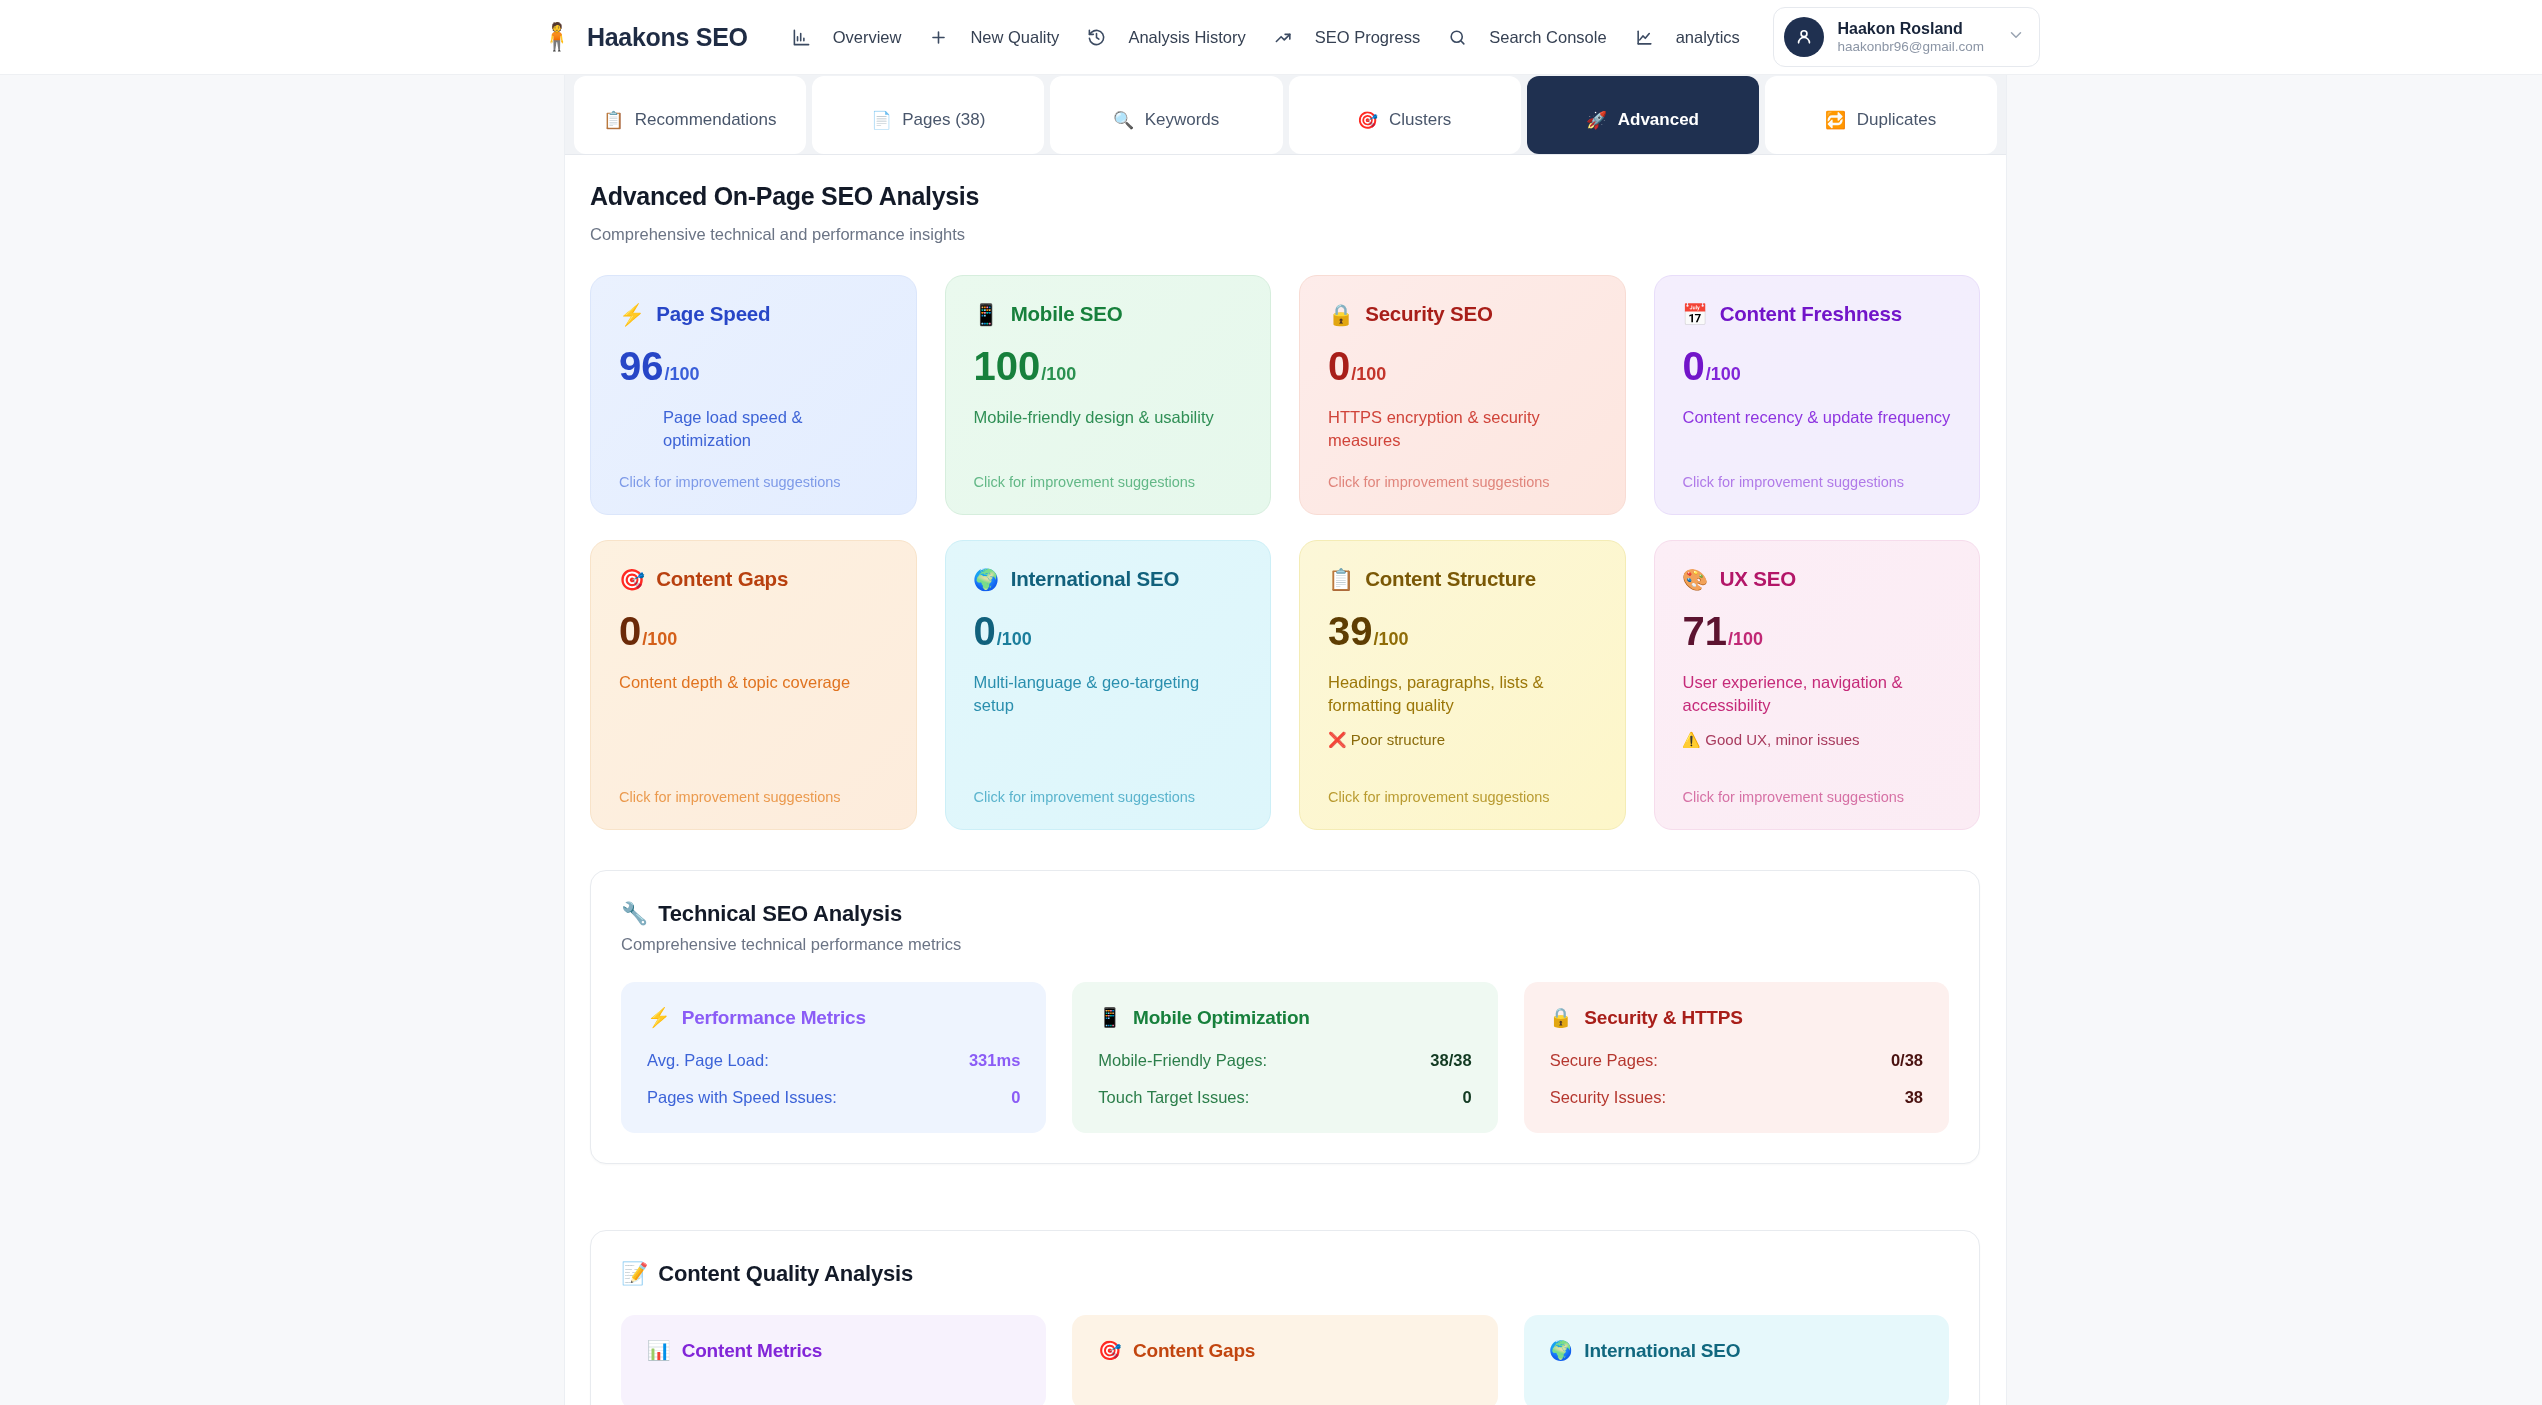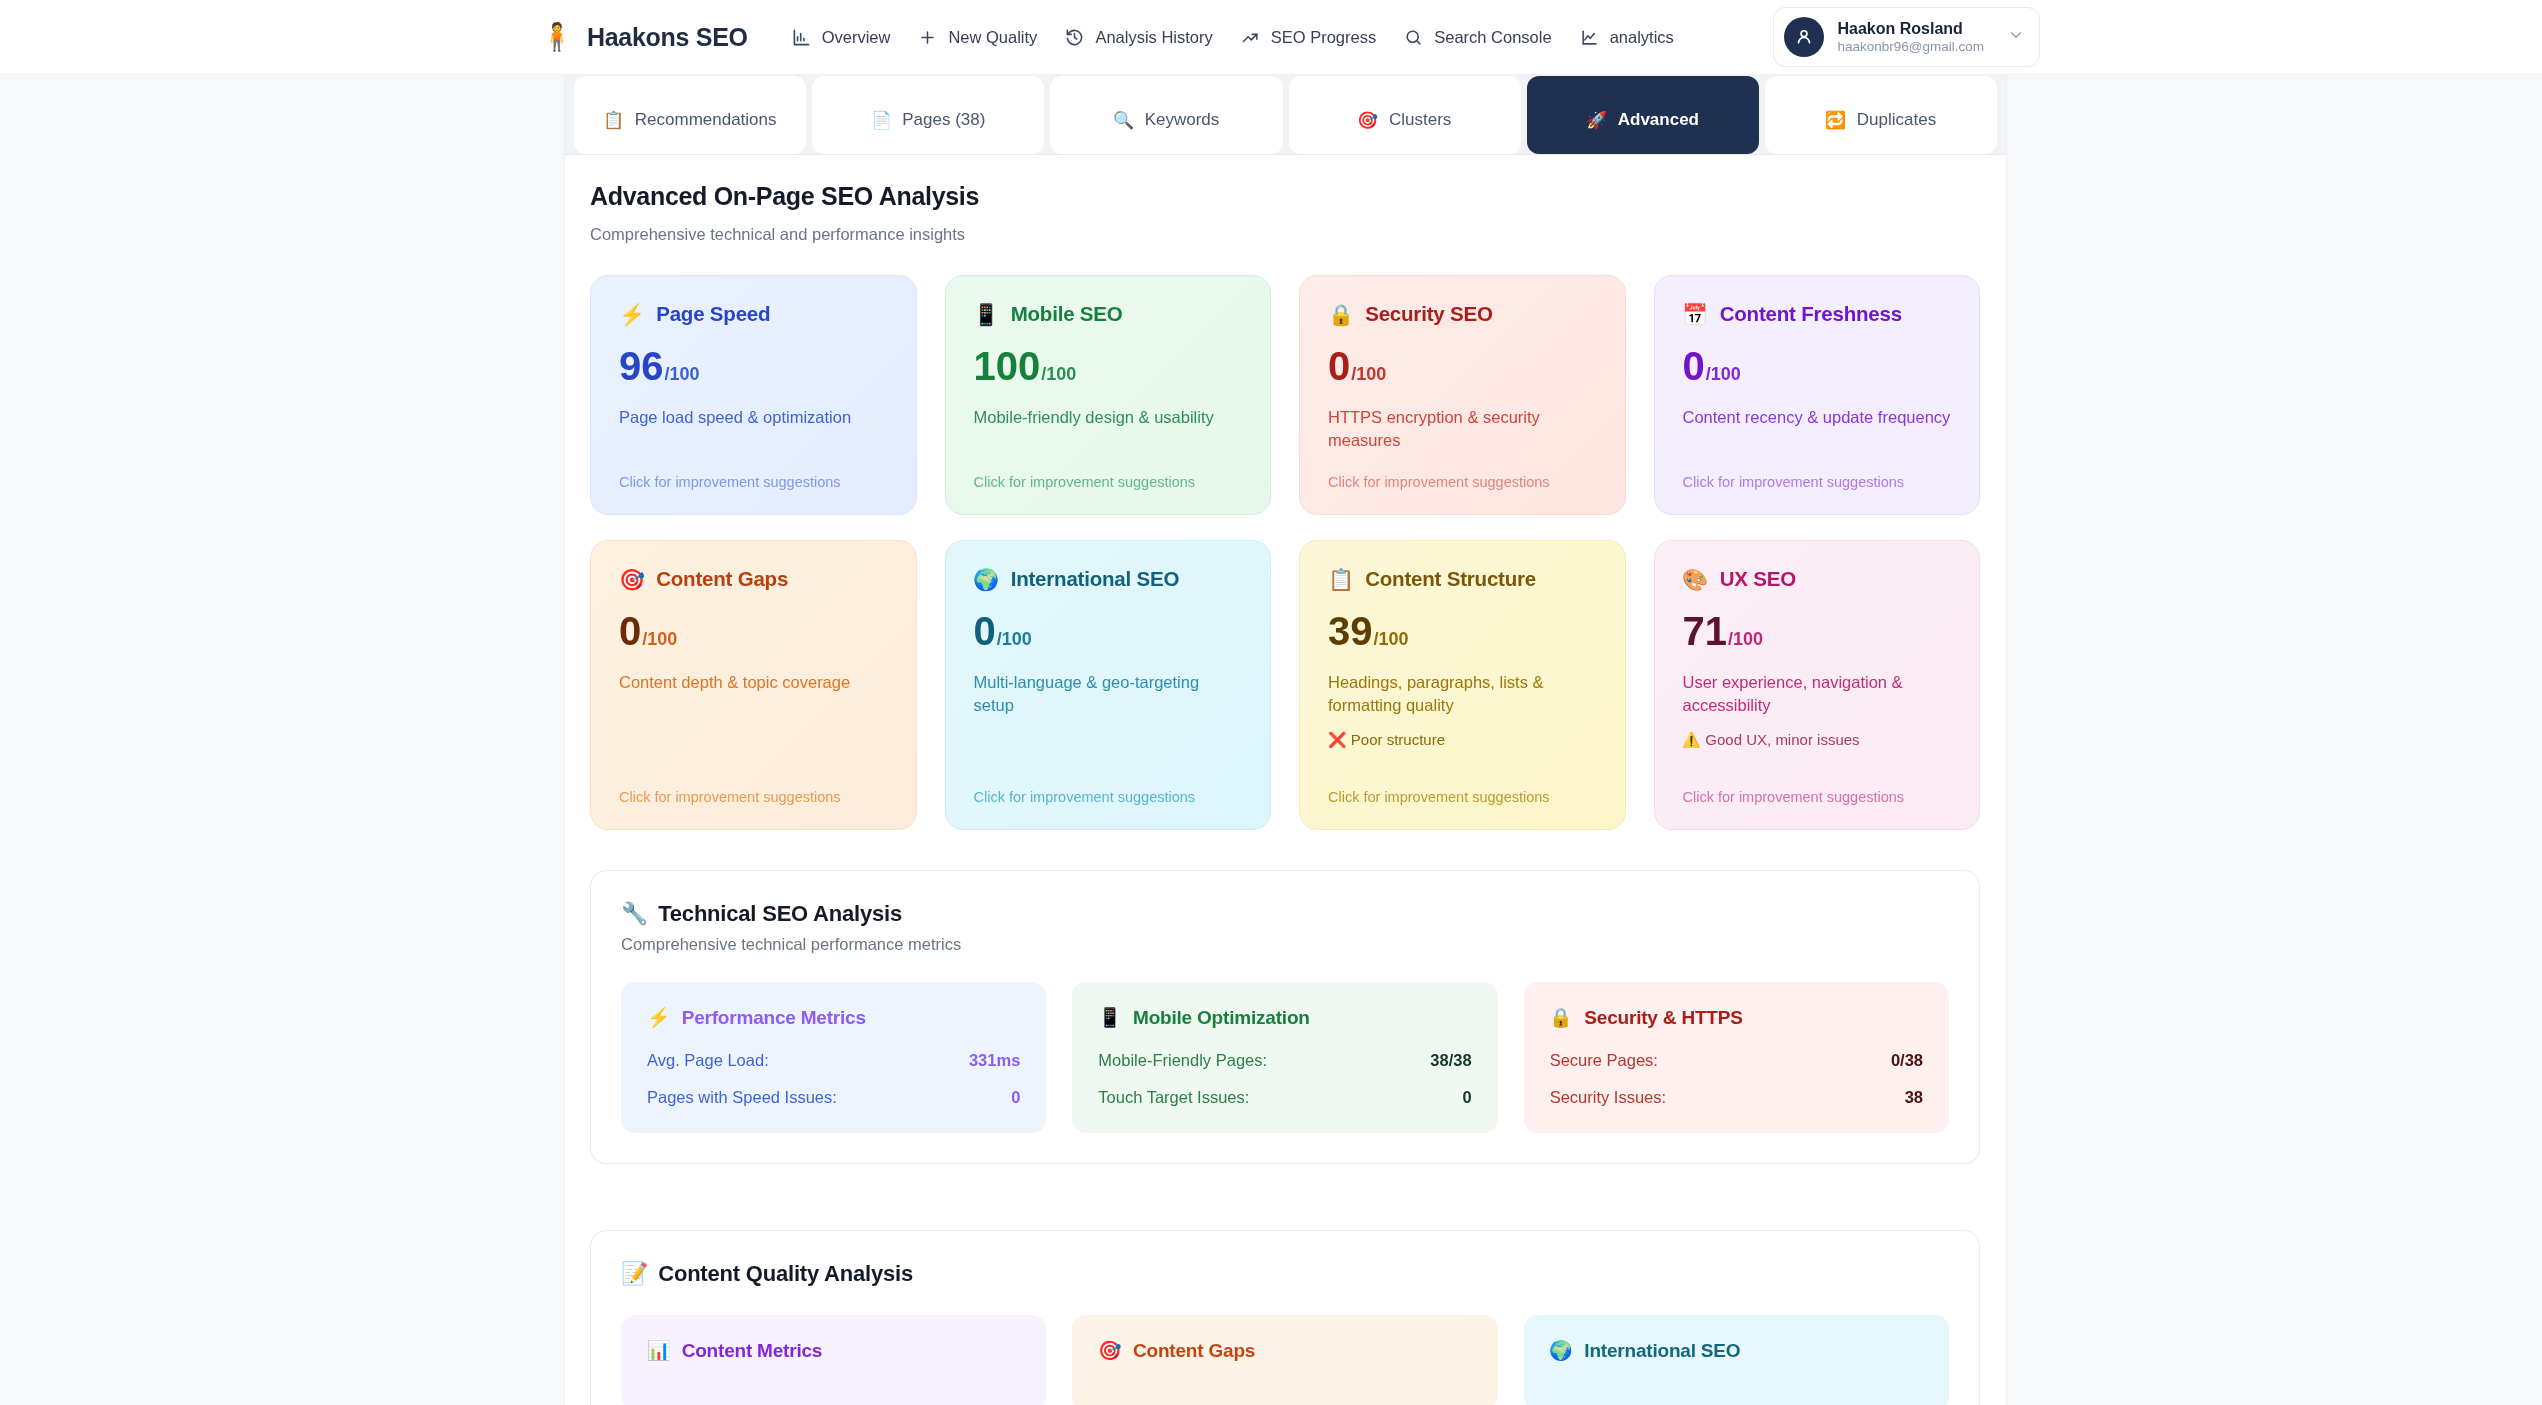--- a/index.html
+++ b/index.html
@@ -26,21 +26,21 @@
   .brand { display: flex; align-items: center; gap: 13px; margin-right: 30px; }
   .brand-logo {
     width: 34px; height: 34px; font-size: 27px; line-height: 34px;
     text-align: center;
   }
   .brand-name {
     font-size: 25px; font-weight: 700; color: #1f2c44; letter-spacing: -0.3px;
     white-space: nowrap;
   }
   .navlink {
-    display: flex; align-items: center; gap: 11px;
+    display: flex; align-items: center; gap: 22px;
     padding: 8px 14px; border-radius: 8px;
     color: #364153; font-size: 16.5px; white-space: nowrap;
     cursor: pointer;
   }
   .navlink .ic { display: flex; align-items: center; width: 19px; height: 19px; color: #3b4a61; }
   .navlink svg { width: 19px; height: 19px; stroke: #3b4a61; stroke-width: 2; fill: none;
                  stroke-linecap: round; stroke-linejoin: round; }
   .user-chip {
     margin-left: auto; display: flex; align-items: center; gap: 13px;
     border: 1px solid #e6e9ee; border-radius: 12px;
@@ -146,21 +146,21 @@
   .mc-title { font-size: 19px; font-weight: 700; letter-spacing: -0.2px; }
   .mc-row { display: flex; justify-content: space-between; align-items: center;
             font-size: 16.5px; margin-bottom: 18px; }
   .mc-row:last-child { margin-bottom: 0; }
   .mc-val { font-weight: 700; }
 
   
   .t-blue    { background: linear-gradient(135deg,#eaf1fe 0%,#e3edff 100%); border:1px solid #dbe6fb; }
   .t-blue .sc-title, .t-blue .sc-score { color:#2746c7; }
   .t-blue .sc-score .den { color:#3a5fd9; }
-  .t-blue .sc-desc { color:#3d63d6; }
+  .t-blue .sc-desc { color:#3d63d6;margin-left:44px; }
   .t-blue .sc-hint { color:#7e9ae8; }
 
   .t-green   { background: linear-gradient(135deg,#eaf9ee 0%,#e6f8ec 100%); border:1px solid #d6eedd; }
   .t-green .sc-title, .t-green .sc-score { color:#17803c; }
   .t-green .sc-score .den { color:#2a9150; }
   .t-green .sc-desc { color:#2f8f55; }
   .t-green .sc-hint { color:#63b887; }
 
   .t-red     { background: linear-gradient(135deg,#fdecea 0%,#fde6df 100%); border:1px solid #f8dcd4; }
   .t-red .sc-title, .t-red .sc-score { color:#a81e19; }

